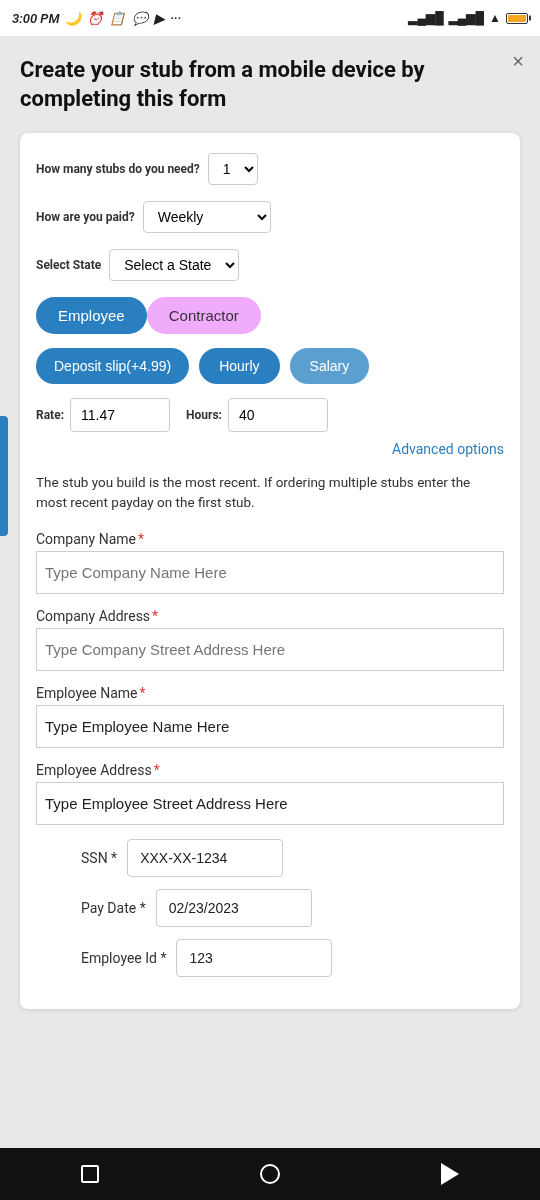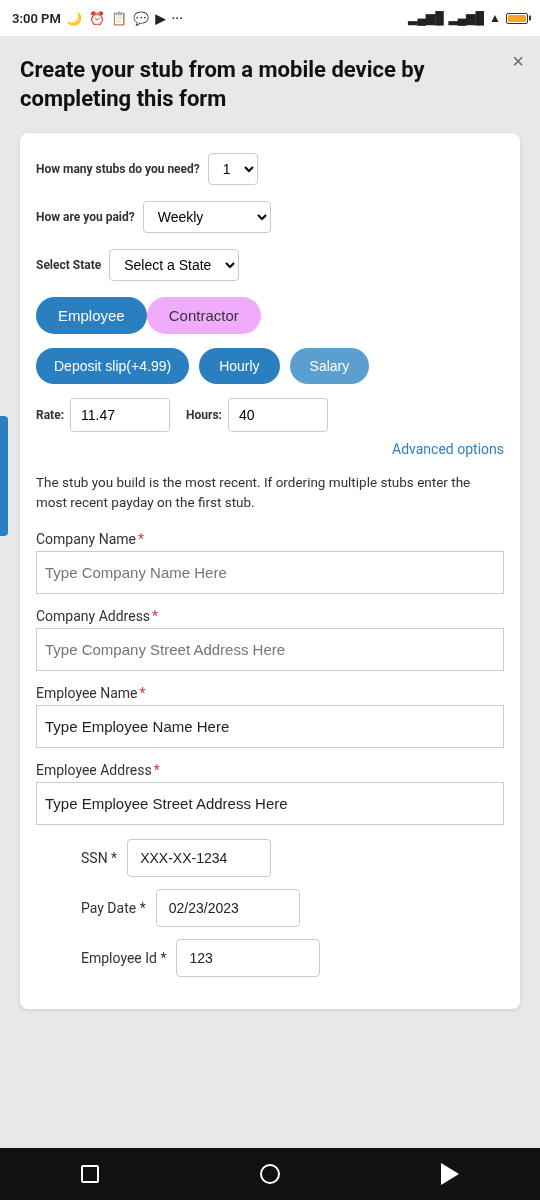--- a/index.html
+++ b/index.html
@@ -17,21 +17,21 @@
     .status-bar {
       background: #fff;
       height: 36px;
       display: flex;
       align-items: center;
       justify-content: space-between;
       padding: 0 12px;
       font-size: 13px;
       font-weight: 600;
     }
-    .status-left { display: flex; align-items: center; gap: 6px; }
+    .status-left { display: flex; align-items: center; gap: 6px; font-style: italic; }
     .status-right { display: flex; align-items: center; gap: 5px; font-size: 12px; }
     .battery-icon {
       border: 1.5px solid #333;
       border-radius: 2px;
       width: 22px; height: 11px;
       display: inline-flex; align-items: center; padding: 1px;
       position: relative;
     }
     .battery-icon::after {
       content: '';
@@ -255,21 +255,21 @@
       color: #333;
       white-space: nowrap;
       margin-left: 45px;
     }
     .inline-input {
       border: 1.5px solid #ccc;
       border-radius: 4px;
       padding: 10px 12px;
       font-size: 14px;
       color: #222;
-      width: 144px;
+      width: 156px;
     }
 
     
     .nav-bar {
       background: #111;
       height: 52px;
       display: flex;
       align-items: center;
       justify-content: space-around;
       position: fixed;

